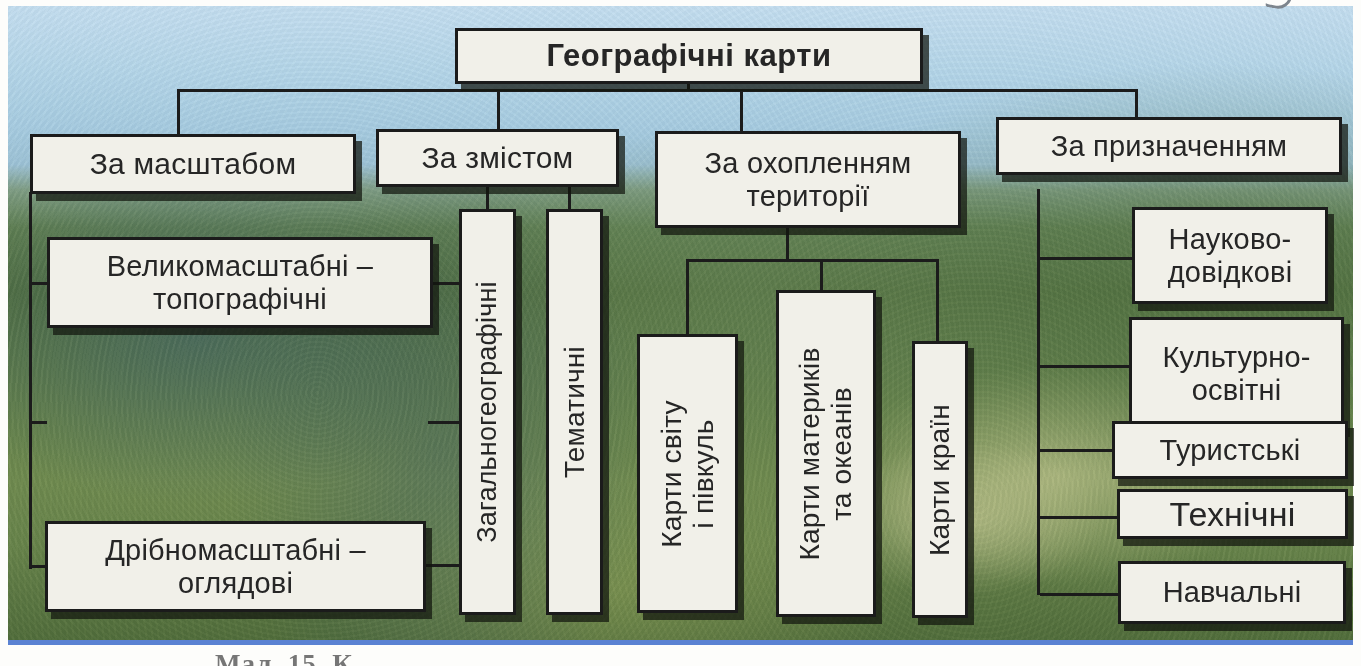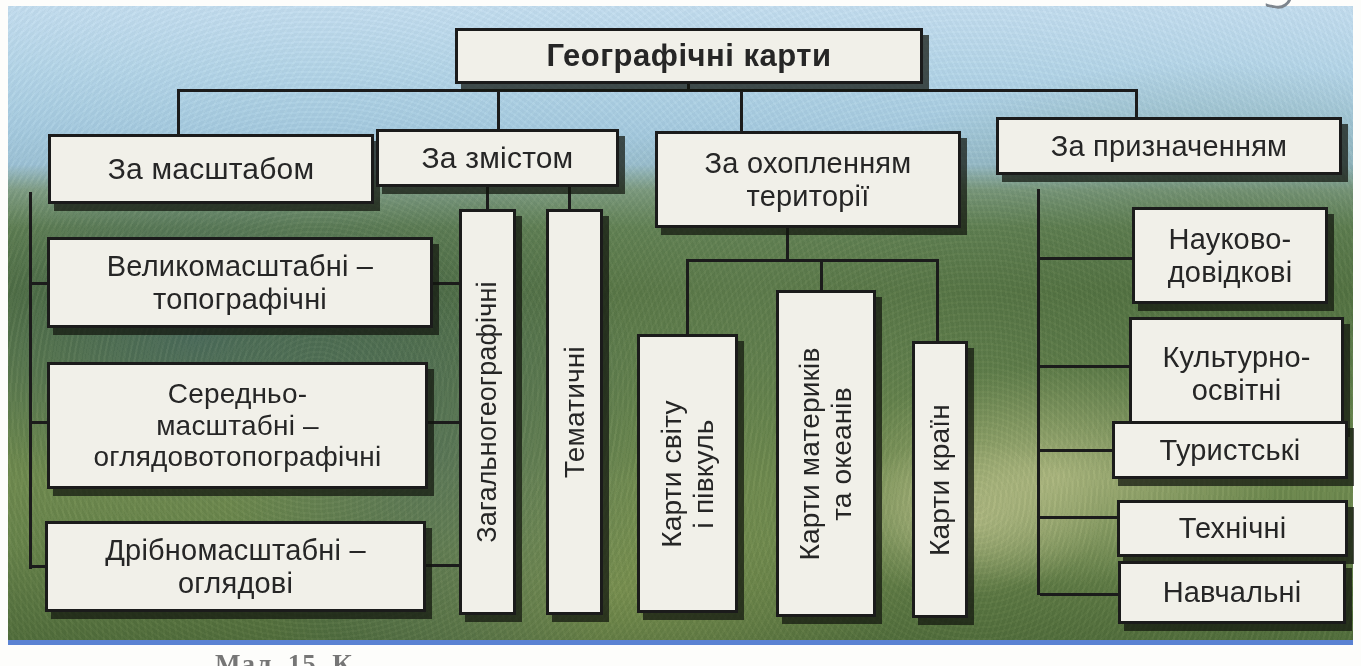--- a/index.html
+++ b/index.html
@@ -80,42 +80,37 @@
   <i class="ln" style="left:1040px;top:257px;width:92px;height:3px"></i>
   <i class="ln" style="left:1040px;top:365px;width:89px;height:3px"></i>
   <i class="ln" style="left:1040px;top:449px;width:72px;height:3px"></i>
   <i class="ln" style="left:1040px;top:516px;width:77px;height:3px"></i>
   <i class="ln" style="left:1040px;top:593px;width:78px;height:3px"></i>
 
   <div class="node title" style="left:455px;top:28px;width:468px;height:56px;font-size:31px">
     <span class="label">Географічні карти</span>
   </div>
 
-  <div class="node" style="left:48px;top:134px;width:326px;height:70px;font-size:30px">
+  <div class="node" style="left:30px;top:134px;width:326px;height:60px;font-size:30px">
     <span class="label">За масштабом</span>
   </div>
   <div class="node" style="left:376px;top:129px;width:243px;height:58px;font-size:30px">
     <span class="label">За змістом</span>
   </div>
   <div class="node" style="left:655px;top:131px;width:306px;height:97px;font-size:29px">
     <span class="label">За охопленням
 території</span>
   </div>
   <div class="node" style="left:996px;top:117px;width:346px;height:58px;font-size:29px">
     <span class="label">За призначенням</span>
   </div>
 
   <div class="node" style="left:47px;top:237px;width:386px;height:91px;font-size:29px">
     <span class="label">Великомасштабні –
 топографічні</span>
-  </div>
-  <div class="node" style="left:47px;top:362px;width:381px;height:127px;font-size:28px">
-    <span class="label">Середньо-
-масштабні –
-оглядовотопографічні</span>
   </div>
   <div class="node" style="left:45px;top:521px;width:381px;height:91px;font-size:29px">
     <span class="label">Дрібномасштабні –
 оглядові</span>
   </div>
 
   <div class="vnode" style="left:459px;top:209px;width:57px;height:406px;font-size:27px">
     <span class="vlabel">Загальногеографічні</span>
   </div>
   <div class="vnode" style="left:546px;top:209px;width:57px;height:406px;font-size:28px">
@@ -138,21 +133,21 @@
     <span class="label">Науково-
 довідкові</span>
   </div>
   <div class="node" style="left:1129px;top:317px;width:215px;height:113px;font-size:29px">
     <span class="label">Культурно-
 освітні</span>
   </div>
   <div class="node" style="left:1112px;top:421px;width:236px;height:58px;font-size:29px">
     <span class="label">Туристські</span>
   </div>
-  <div class="node" style="left:1117px;top:500px;width:231px;height:57px;font-size:29px">
+  <div class="node" style="left:1117px;top:489px;width:231px;height:50px;font-size:34px">
     <span class="label">Технічні</span>
   </div>
   <div class="node" style="left:1118px;top:561px;width:228px;height:63px;font-size:29px">
     <span class="label">Навчальні</span>
   </div>
 
   <div class="caption">Мал. 15. К</div>
   <div class="edge-mark"></div>
 
 </div>

